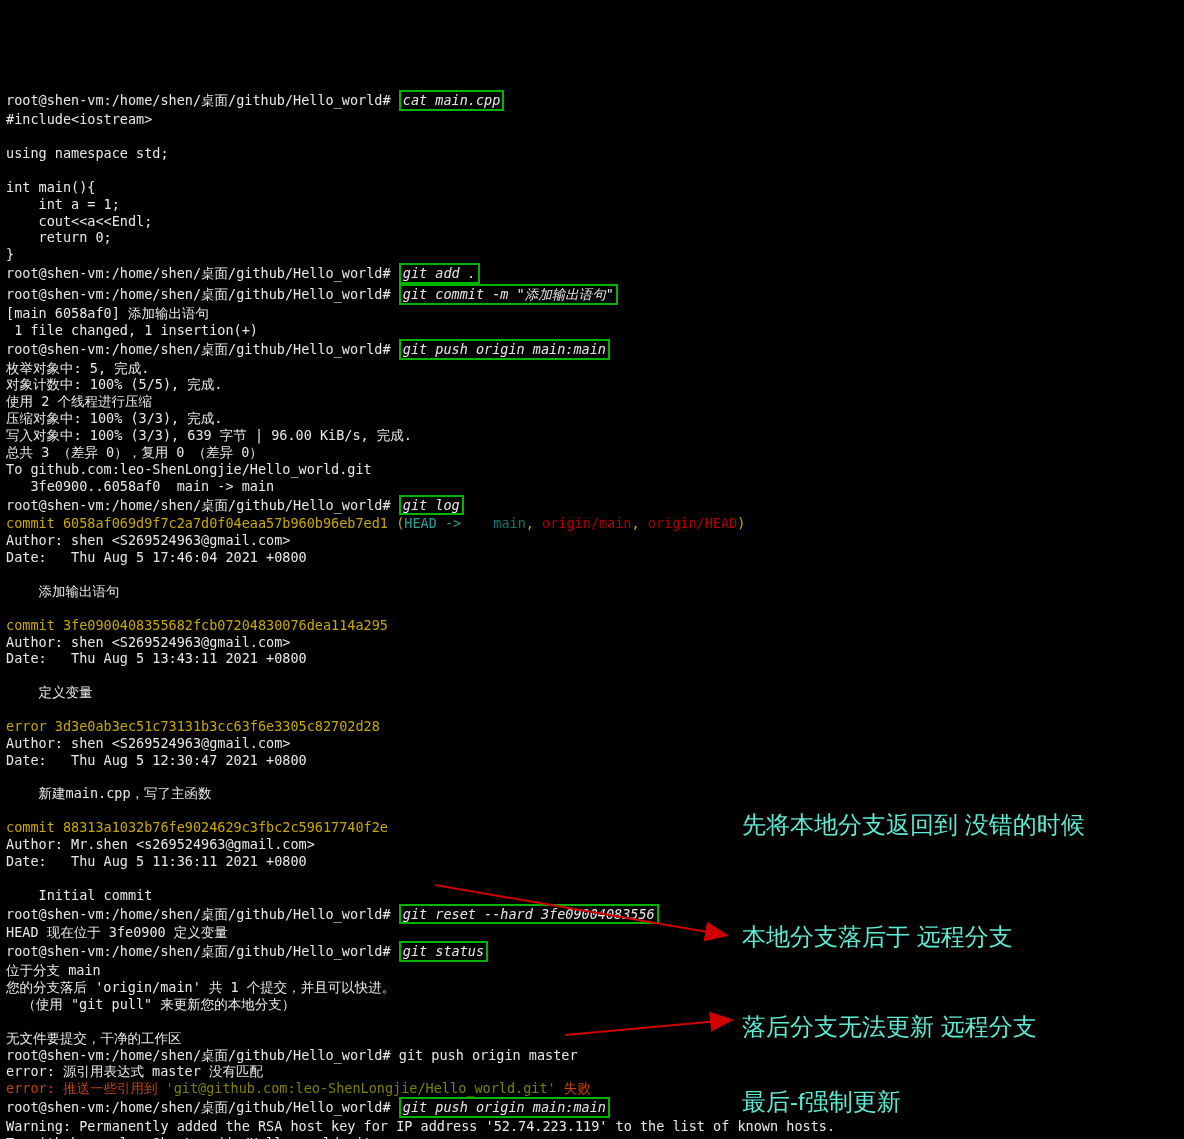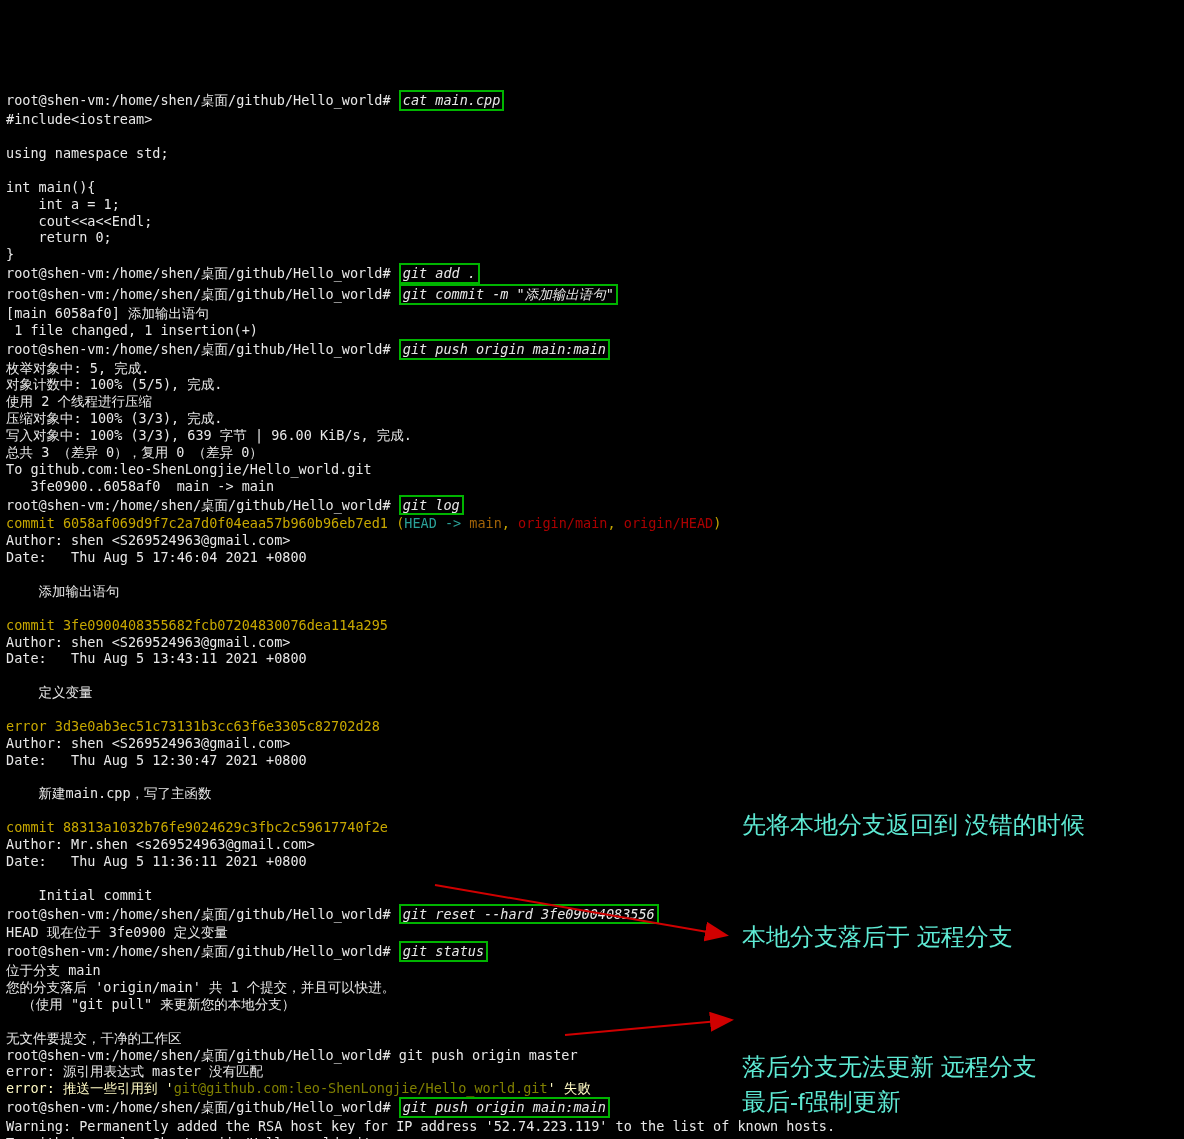--- a/index.html
+++ b/index.html
@@ -12,23 +12,23 @@
     line-height: 1.25;
     width: 1184px;
     box-sizing: border-box;
     position: relative;
     white-space: pre;
   }
   .line { white-space: pre; }
   .dim-olive { color: #808000; }
   .yellow { color: #C8A800; }
   .cyan { color: #2AA198; }
-  .green { color: #a16207; }
+  .green { color: #0f766e; margin-left: 24px; }
   .red { color: #AA0000; }
-  .red2 { color: #fef9c3; }
+  .red2 { color: #c2410c; }
   .gbox {
     border: 2px solid #00B400;
     padding: 0 2px;
     display: inline-block;
     font-style: italic;
   }
   .annot {
     position: absolute;
     color: #5eead4;
     font-family: "Microsoft YaHei","SimSun",sans-serif;
@@ -116,21 +116,21 @@
 
 
 
 </div>
 
 
 <div class="annot" style="left:742px; top:808px;">先将本地分支返回到
 没错的时候</div>
 <div class="annot" style="left:742px; top:920px;">本地分支落后于
 远程分支</div>
-<div class="annot" style="left:742px; top:1010px;margin-top:40px;">落后分支无法更新
+<div class="annot" style="left:742px; top:1010px;">落后分支无法更新
 远程分支</div>
 <div class="annot" style="left:742px; top:1085px;">最后-f强制更新</div>
 
 
 <svg class="arrow" style="left:430px; top:880px; width:310px; height:70px;">
   <defs>
     <marker id="ah" markerWidth="12" markerHeight="10" refX="10" refY="5" orient="auto">
       <path d="M0,0 L12,5 L0,10 Z" fill="#D00000"></path>
     </marker>
   </defs>

